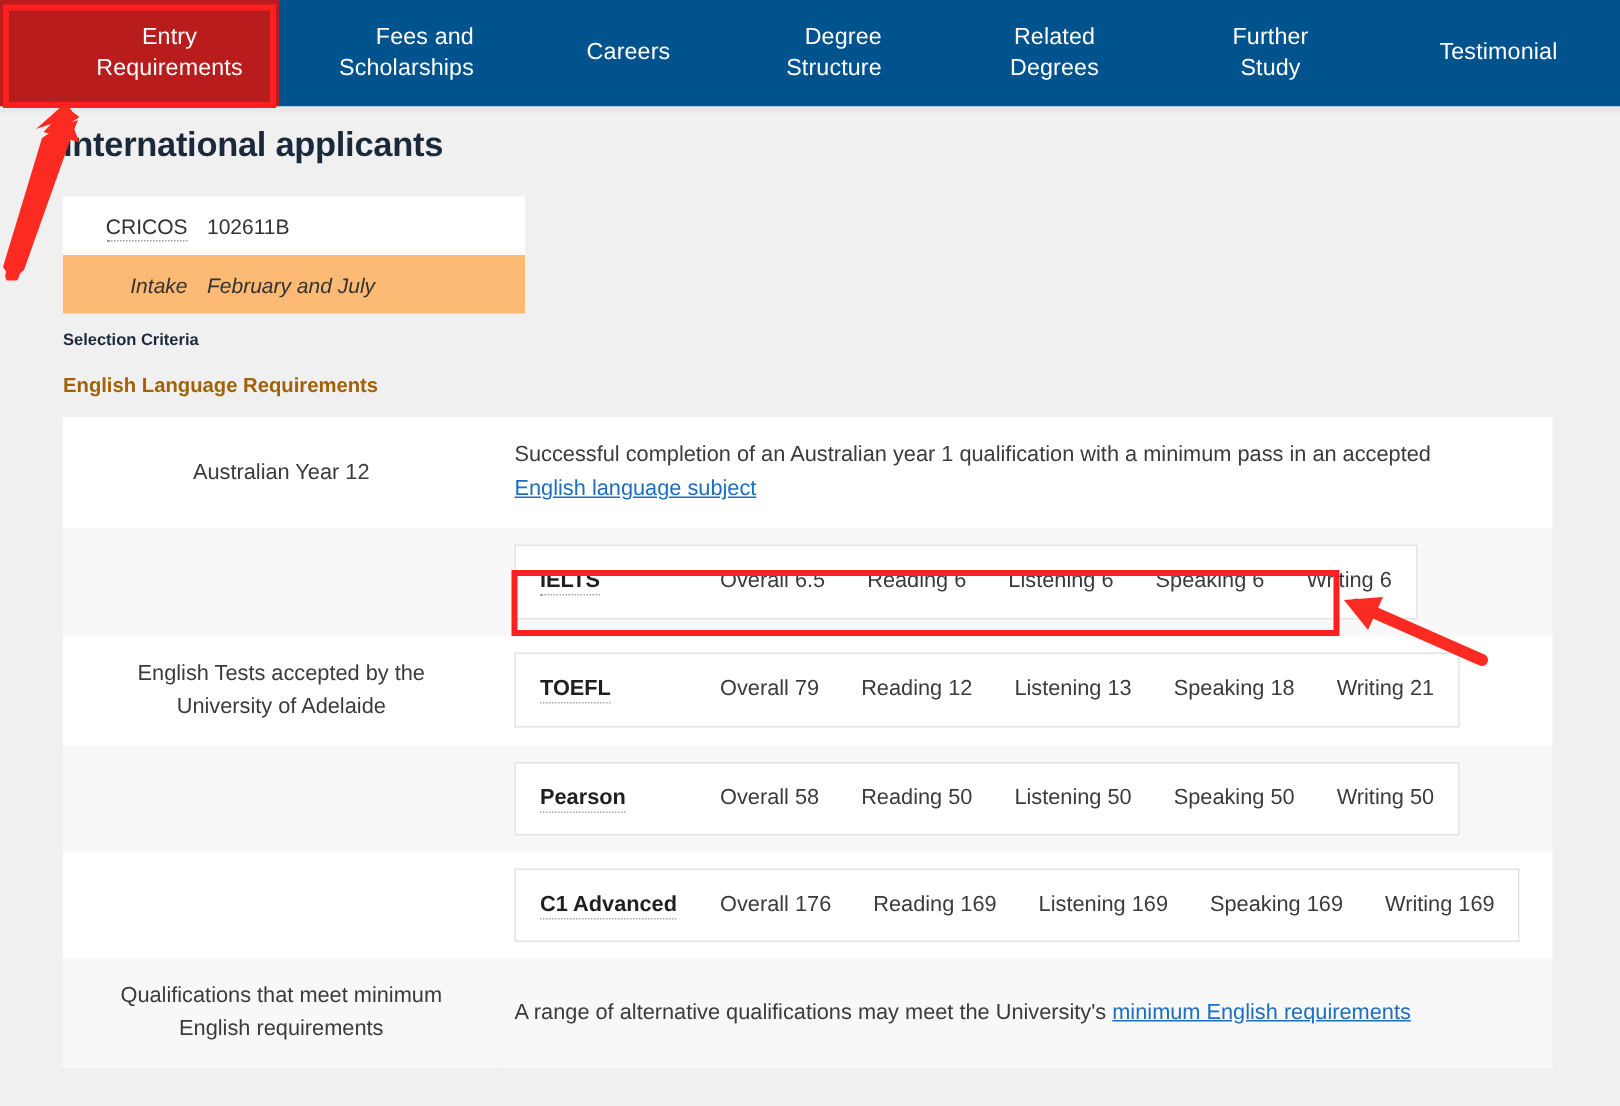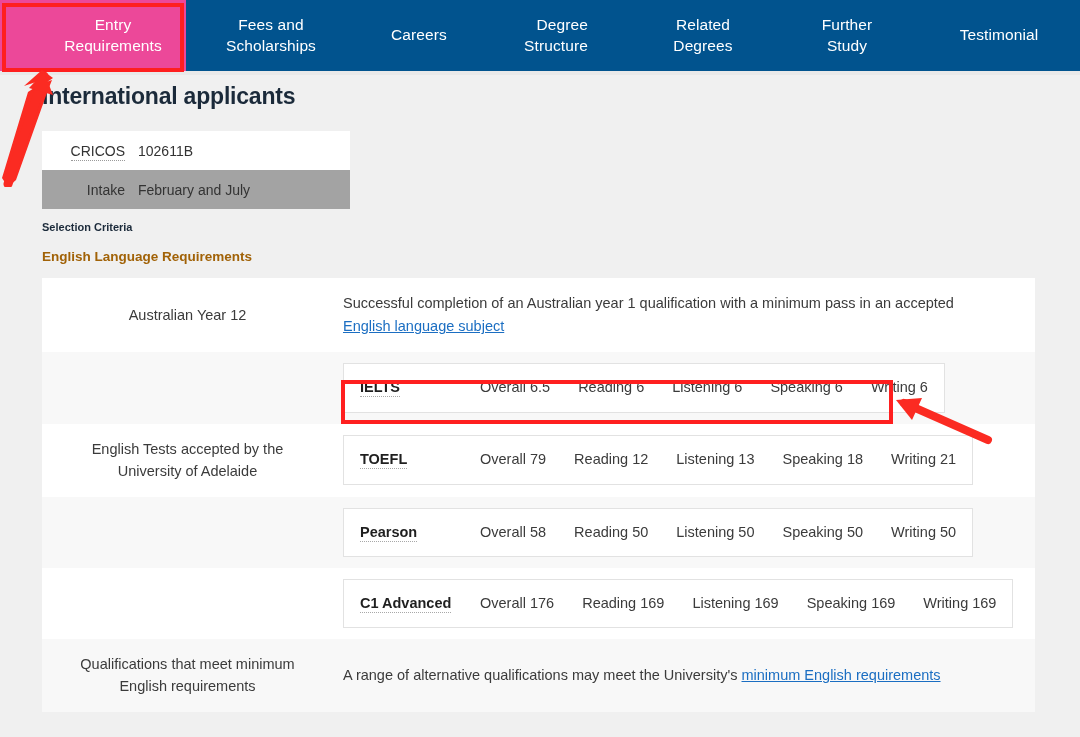--- a/index.html
+++ b/index.html
@@ -26,23 +26,23 @@
     justify-content: center;
     text-align: center;
     color: #ffffff;
     font-size: 15.5px;
     line-height: 1.32;
     letter-spacing: .1px;
     padding: 0 8px;
     white-space: pre-line;
     cursor: pointer;
   }
-  .tab.active { background: #ec4899; padding-left: 48px; }
+  .tab.active { background: #b91c1c; padding-left: 48px; }
   .tab-0 { width: 186px; }
-  .tab-1 { width: 170px; }
+  .tab-1 { width: 170px; text-align: right; }
   .tab-2 { width: 126px; }
   .tab-3 { width: 148px; text-align: right; }
   .tab-4 { width: 146px; }
   .tab-5 { width: 142px; }
   .tab-6 { width: 162px; }
   .nav-underline {
     position: absolute; top: 71px; left: 0;
     width: 1080px; height: 4px;
     background: #e9e9e9;
   }
@@ -72,21 +72,21 @@
 
   
   .info-table {
     margin: 21px 0 0 42px;
     width: 308px;
     border-collapse: collapse;
     font-size: 14px;
     color: #333333;
   }
   .info-table tr.r-odd  td { background: #ffffff; }
-  .info-table tr.r-even td { background: #a3a3a3; }
+  .info-table tr.r-even td { background: #fdba74; font-style: italic; }
   .info-table td { padding: 11px 13px; height: 39px; vertical-align: middle; }
   .info-table td.k {
     width: 96px;
     text-align: right;
     padding-right: 13px;
     white-space: nowrap;
   }
   .info-table td.v { padding-left: 0; }
   .abbr {
     border-bottom: 1px dotted #9a9a9a;

